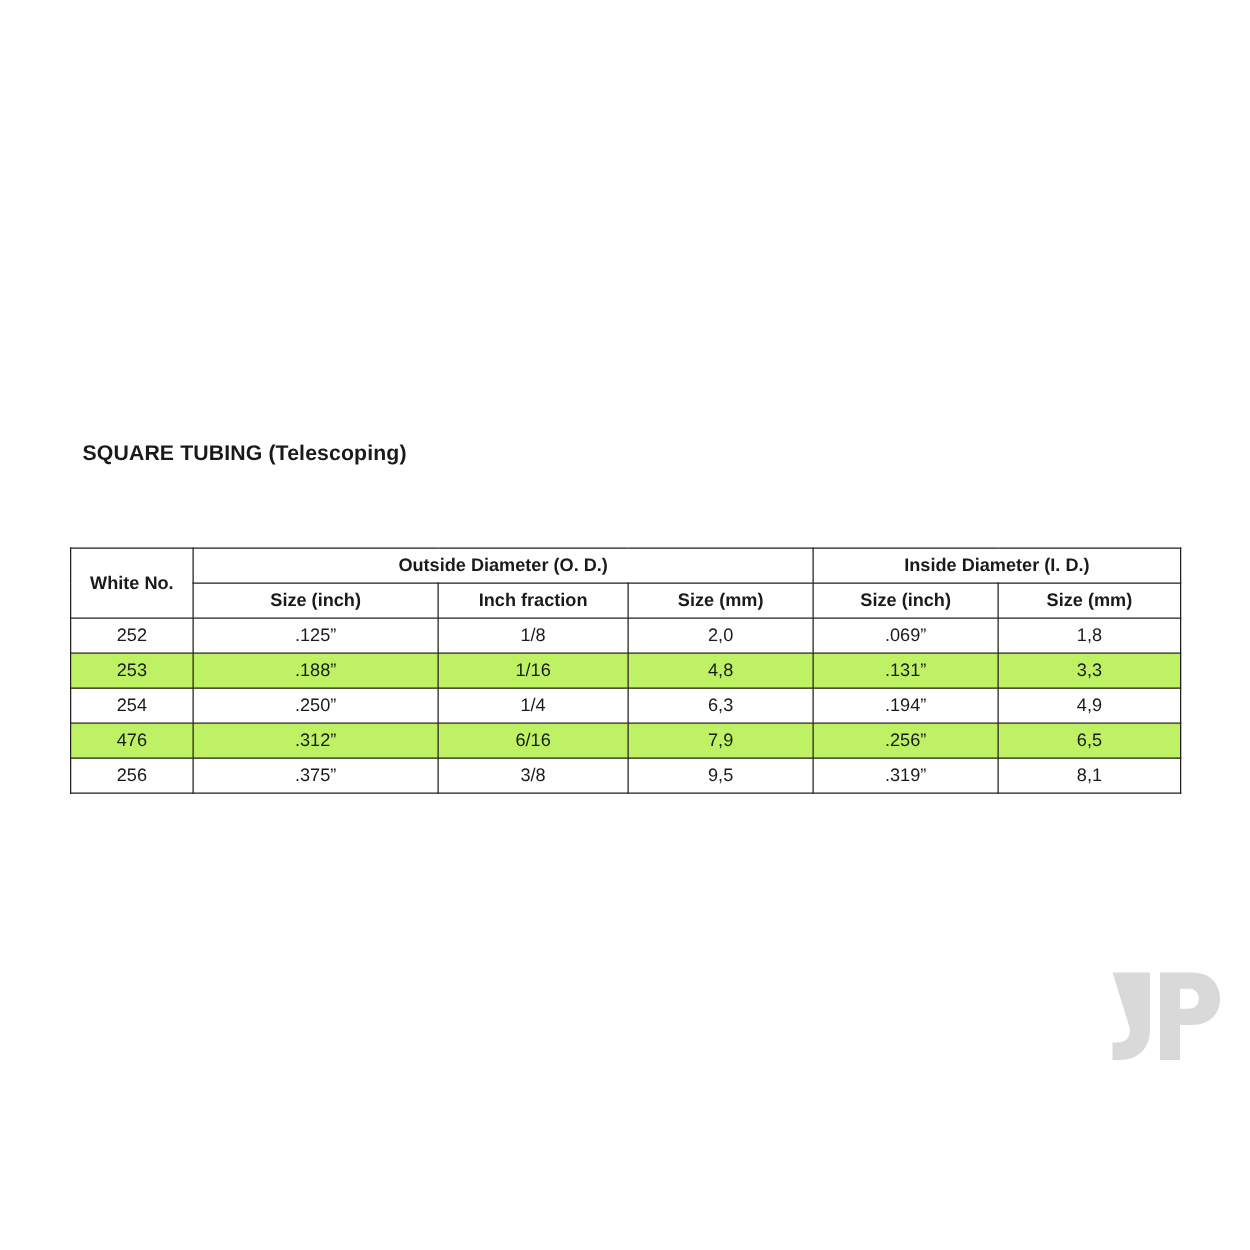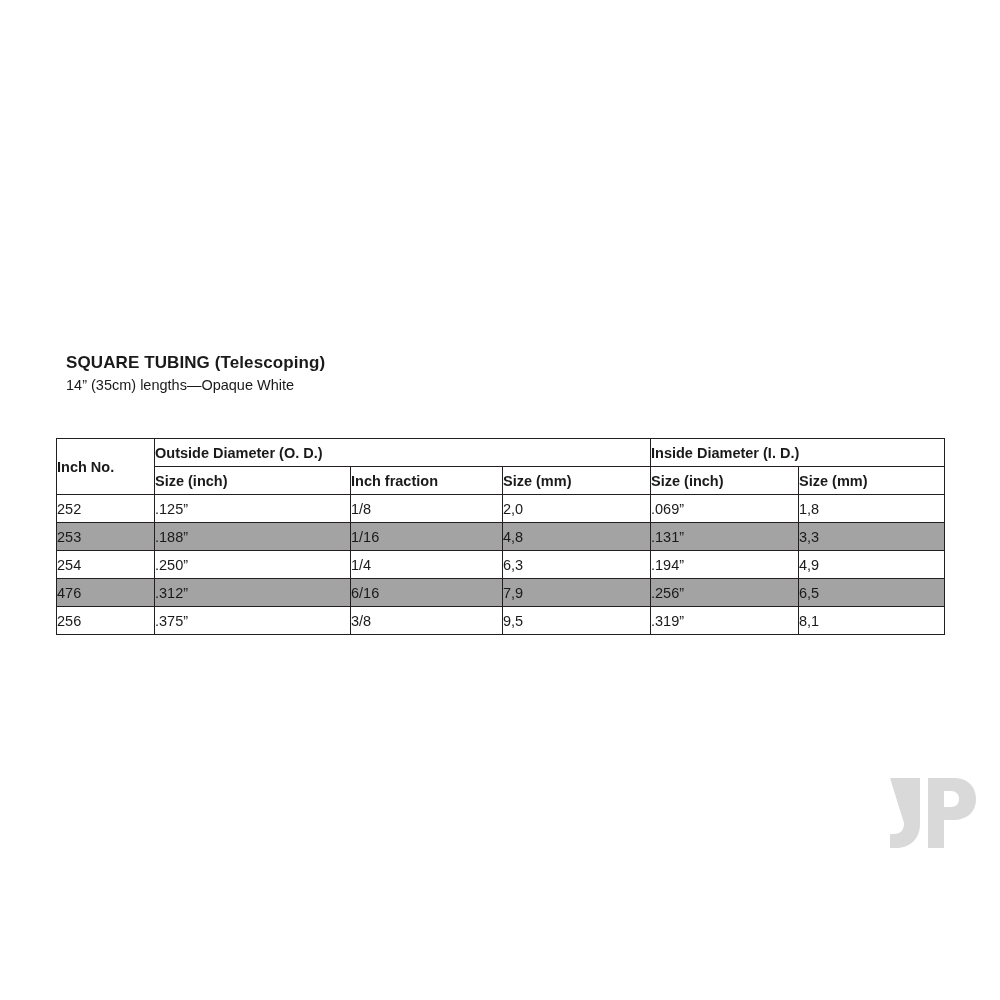--- a/index.html
+++ b/index.html
@@ -57,21 +57,21 @@
 
   table.spec {
     border-collapse: collapse;
     width: 888px;
     table-layout: fixed;
     background: #ffffff;
   }
 
   table.spec td, table.spec th {
     border: 1px solid #231f20;
-    text-align: left;
+    text-align: center;
     font-size: 14.5px;
     color: #1a1a1a;
     padding: 0;
     height: 27px;
     vertical-align: middle;
     font-weight: normal;
   }
 
   table.spec th {
     font-weight: bold;
@@ -84,21 +84,21 @@
 
   .sub-head {
     height: 26px;
   }
 
   .partno-head {
     font-weight: bold;
   }
 
   .row-alt td {
-    background: #a3a3a3;
+    background: #bef264;
   }
 
   .part-cell {
     font-weight: bold;
   }
 
   
   col.c-part   { width: 98px; }
   col.c-od1    { width: 196px; }
   col.c-od2    { width: 152px; }
@@ -117,36 +117,35 @@
   }
   .logo svg { display: block; }
 </style>
 </head>
 <body>
 
 <div class="sheet">
 
   <div class="heading-block">
     <div class="title">SQUARE TUBING (Telescoping)</div>
-    <div class="subtitle">14” (35cm) lengths—Opaque White</div>
   </div>
 
   <div class="table-wrap">
     <table class="spec">
       <colgroup>
         <col class="c-part">
         <col class="c-od1">
         <col class="c-od2">
         <col class="c-od3">
         <col class="c-id1">
         <col class="c-id2">
       </colgroup>
       <thead>
         <tr class="group-head">
-          <th rowspan="2" class="partno-head">Inch No.</th>
+          <th rowspan="2" class="partno-head">White No.</th>
           <th colspan="3">Outside Diameter (O. D.)</th>
           <th colspan="2">Inside Diameter (I. D.)</th>
         </tr>
         <tr class="sub-head">
           <th>Size (inch)</th>
           <th>Inch fraction</th>
           <th>Size (mm)</th>
           <th>Size (inch)</th>
           <th>Size (mm)</th>
         </tr>

